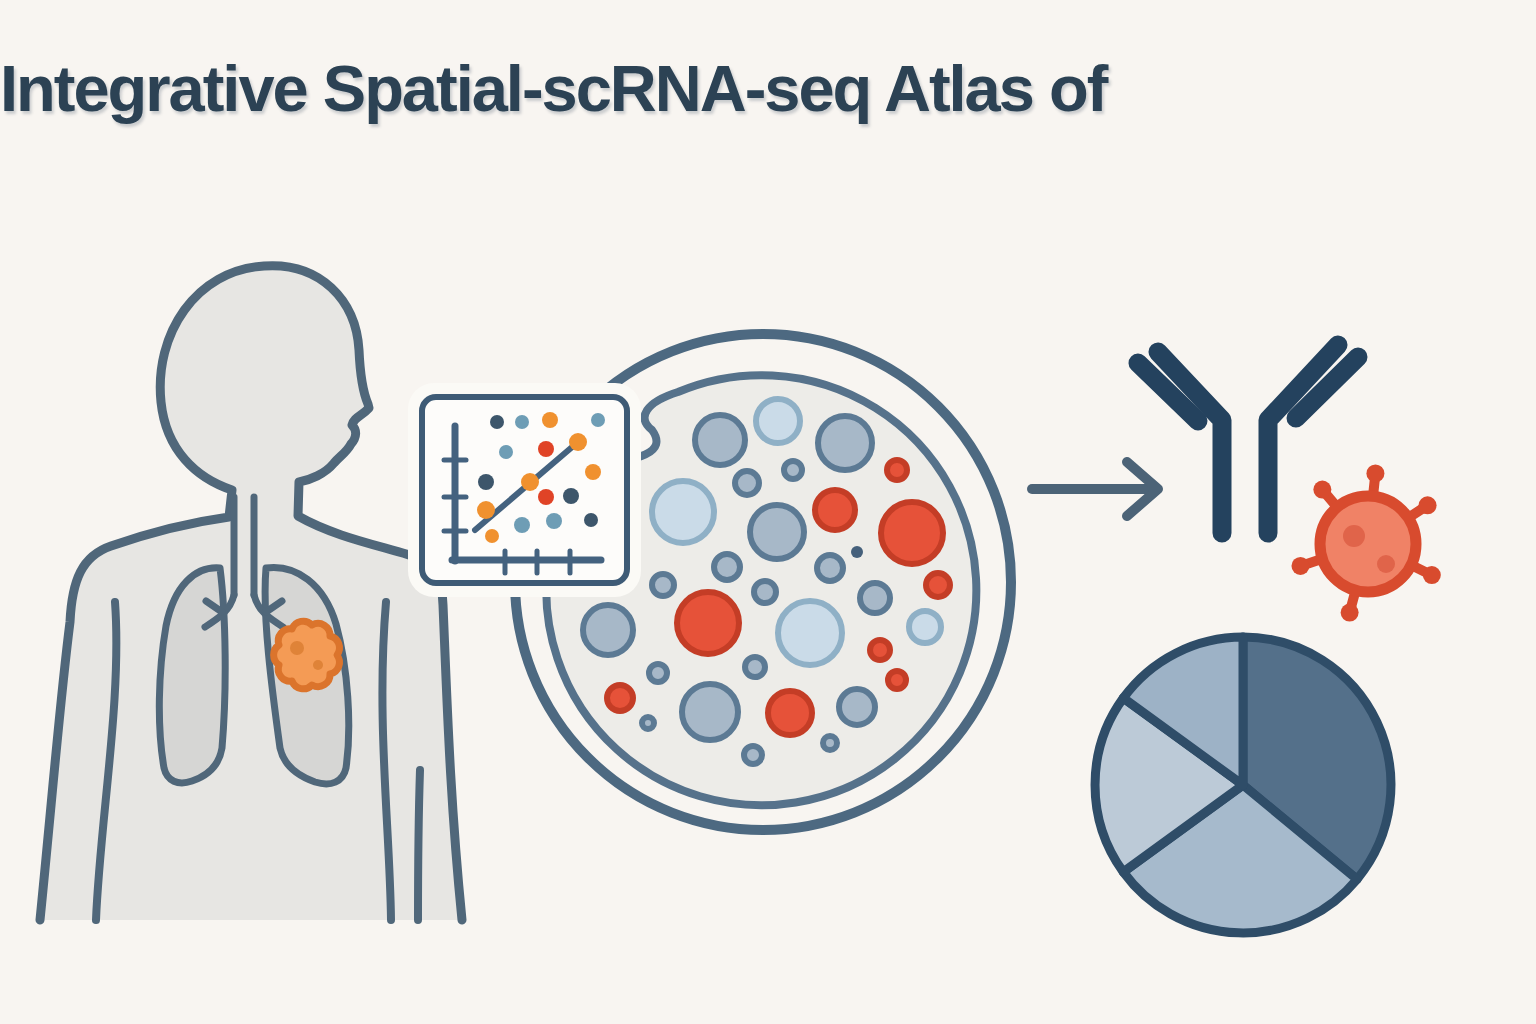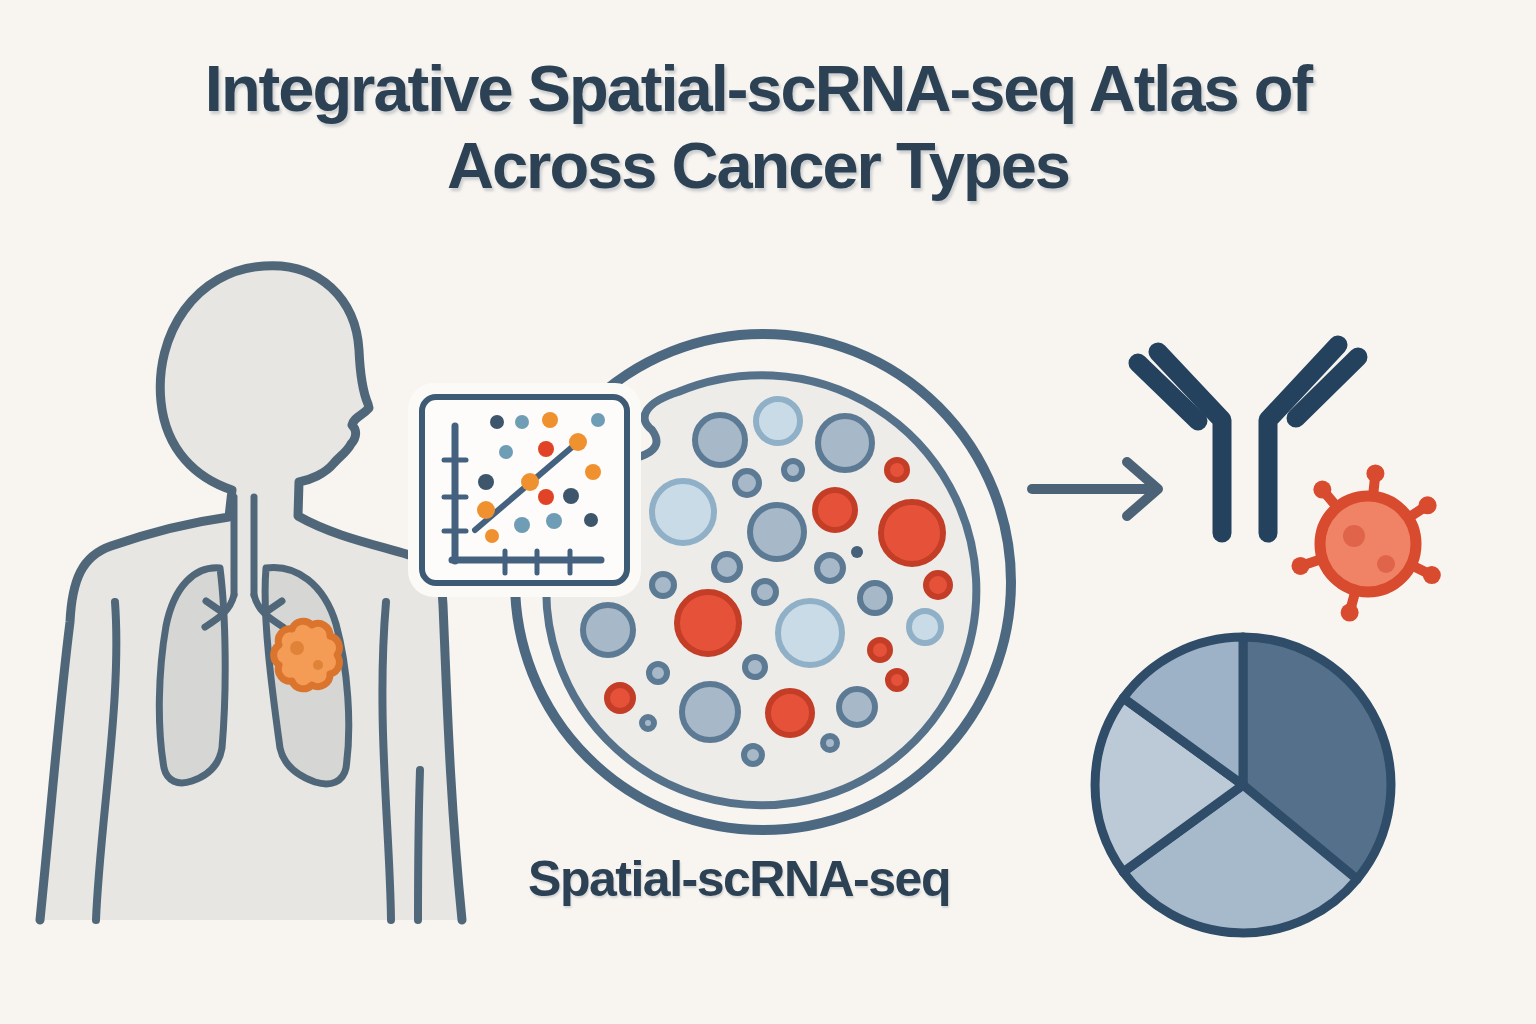--- a/index.html
+++ b/index.html
@@ -15,21 +15,21 @@
     --dot-navy:#3d566b; --dot-steel:#6e9db5; --dot-orange:#f0912f; --dot-red:#e04326;
     --arrow:#4c6377; --antibody:#24425e;
     --virus-fill:#f08266; --virus-stroke:#d84b2e; --virus-spot:#e0644a;
     --pie-stroke:#2f4d68;
   }
   html,body{margin:0;padding:0;}
   body{width:1536px;height:1024px;background:var(--background);}
   .canvas{position:relative;width:1536px;height:1024px;overflow:hidden;
           font-family:"Liberation Sans",sans-serif;background:var(--background);}
   .gfx{position:absolute;left:0;top:0;}
-  .title{position:absolute;left:0;top:50px;width:1516px;text-align:center;
+  .title{position:absolute;left:0;top:50px;width:1516px;text-align:left;
          color:var(--title-text);font-weight:bold;font-size:65px;line-height:77px;
          letter-spacing:-2px;text-shadow:2px 3px 3px rgba(40,60,80,.22);}
   .method-label{position:absolute;left:739px;top:850px;transform:translateX(-50%);
          color:var(--title-text);font-weight:bold;font-size:50px;letter-spacing:-1.5px;
          white-space:nowrap;text-shadow:1px 2px 2px rgba(40,60,80,.18);}
   
   .body-fill{fill:var(--body-fill);}
   .body-line{fill:none;stroke:var(--outline);stroke-width:9;stroke-linecap:round;stroke-linejoin:round;}
   .thin-line{fill:none;stroke:var(--outline);stroke-width:8;stroke-linecap:round;}
   .lung{fill:var(--lung-fill);stroke:var(--outline);stroke-width:7;stroke-linejoin:round;}
@@ -210,17 +210,15 @@
     <g id="pie" transform="translate(1243,785)">
         <path d="M 0 0 L 0.0 -148.0 A 148 148 0 0 1 114.0 94.3 Z" class="pie-slice" fill="#54708a"></path>
         <path d="M 0 0 L 114.0 94.3 A 148 148 0 0 1 -119.7 87.0 Z" class="pie-slice" fill="#a6bacc"></path>
         <path d="M 0 0 L -119.7 87.0 A 148 148 0 0 1 -119.7 -87.0 Z" class="pie-slice" fill="#bccad7"></path>
         <path d="M 0 0 L -119.7 -87.0 A 148 148 0 0 1 -0.0 -148.0 Z" class="pie-slice" fill="#9db2c6"></path>
       </g>
   </svg>
 
   <div class="title">
     <div>Integrative Spatial-scRNA-seq Atlas of</div>
-    <div>Across Cancer Types</div>
   </div>
 
-  <div class="method-label">Spatial-scRNA-seq</div>
 </div>
 
 </body></html>

